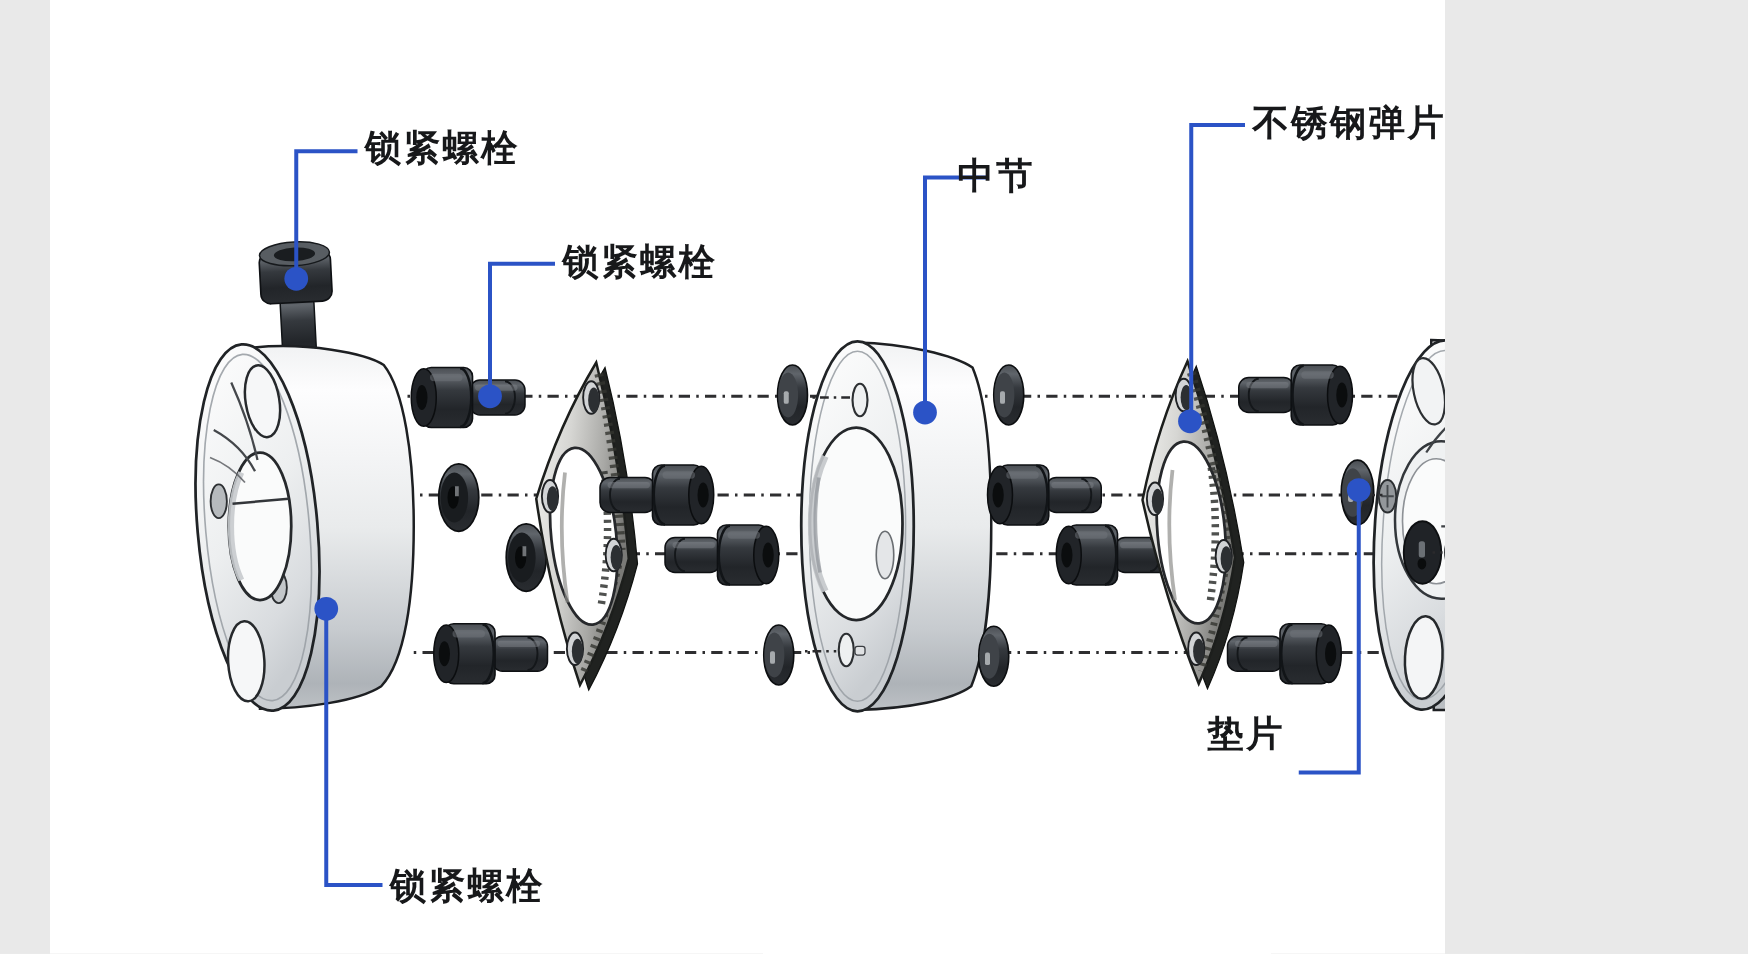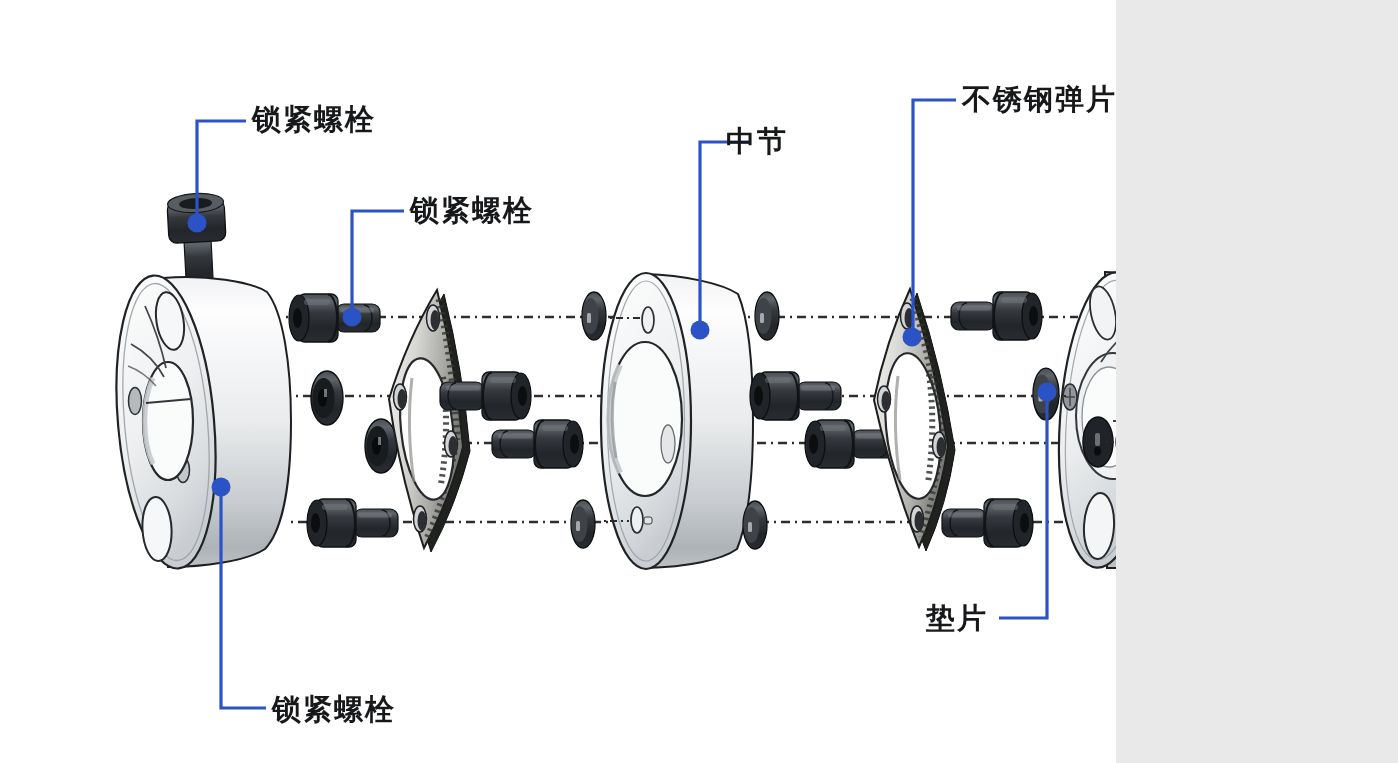--- a/index.html
+++ b/index.html
@@ -7,20 +7,21 @@
     --text:#17181a;
     --background:#ffffff;
   }
   html,body{margin:0;padding:0;background:#e9e9e9;}
   .stage{
     position:relative;
     width:1116px;height:763px;
     background:var(--background);
     overflow:hidden;
     font-family:"Liberation Sans","DejaVu Sans",sans-serif;
+    margin-left:40px;
   }
   .stage svg{position:absolute;left:0;top:0;}
   .label{
     position:absolute;
     font-size:29px;
     line-height:1.1;
     font-weight:600;
     letter-spacing:2px;
     color:var(--text);
     white-space:nowrap;
@@ -240,15 +241,15 @@
     <circle cx="1047" cy="392" r="9.5"></circle>
     <polyline points="266,708 221,708 221,487"></polyline>
     <circle cx="221" cy="487" r="9.5"></circle>
   </g>
 </svg>
 
   <div class="label" style="left:252px;top:104px;">锁紧螺栓</div>
   <div class="label" style="left:410px;top:195px;">锁紧螺栓</div>
   <div class="label" style="left:726px;top:126px;">中节</div>
   <div class="label" style="left:962px;top:84px;">不锈钢弹片</div>
-  <div class="label" style="left:926px;top:603px;">垫片</div>
+  <div class="label" style="left:926px;top:573px;">垫片</div>
   <div class="label" style="left:272px;top:694px;">锁紧螺栓</div>
 </div>
 
 </body></html>

